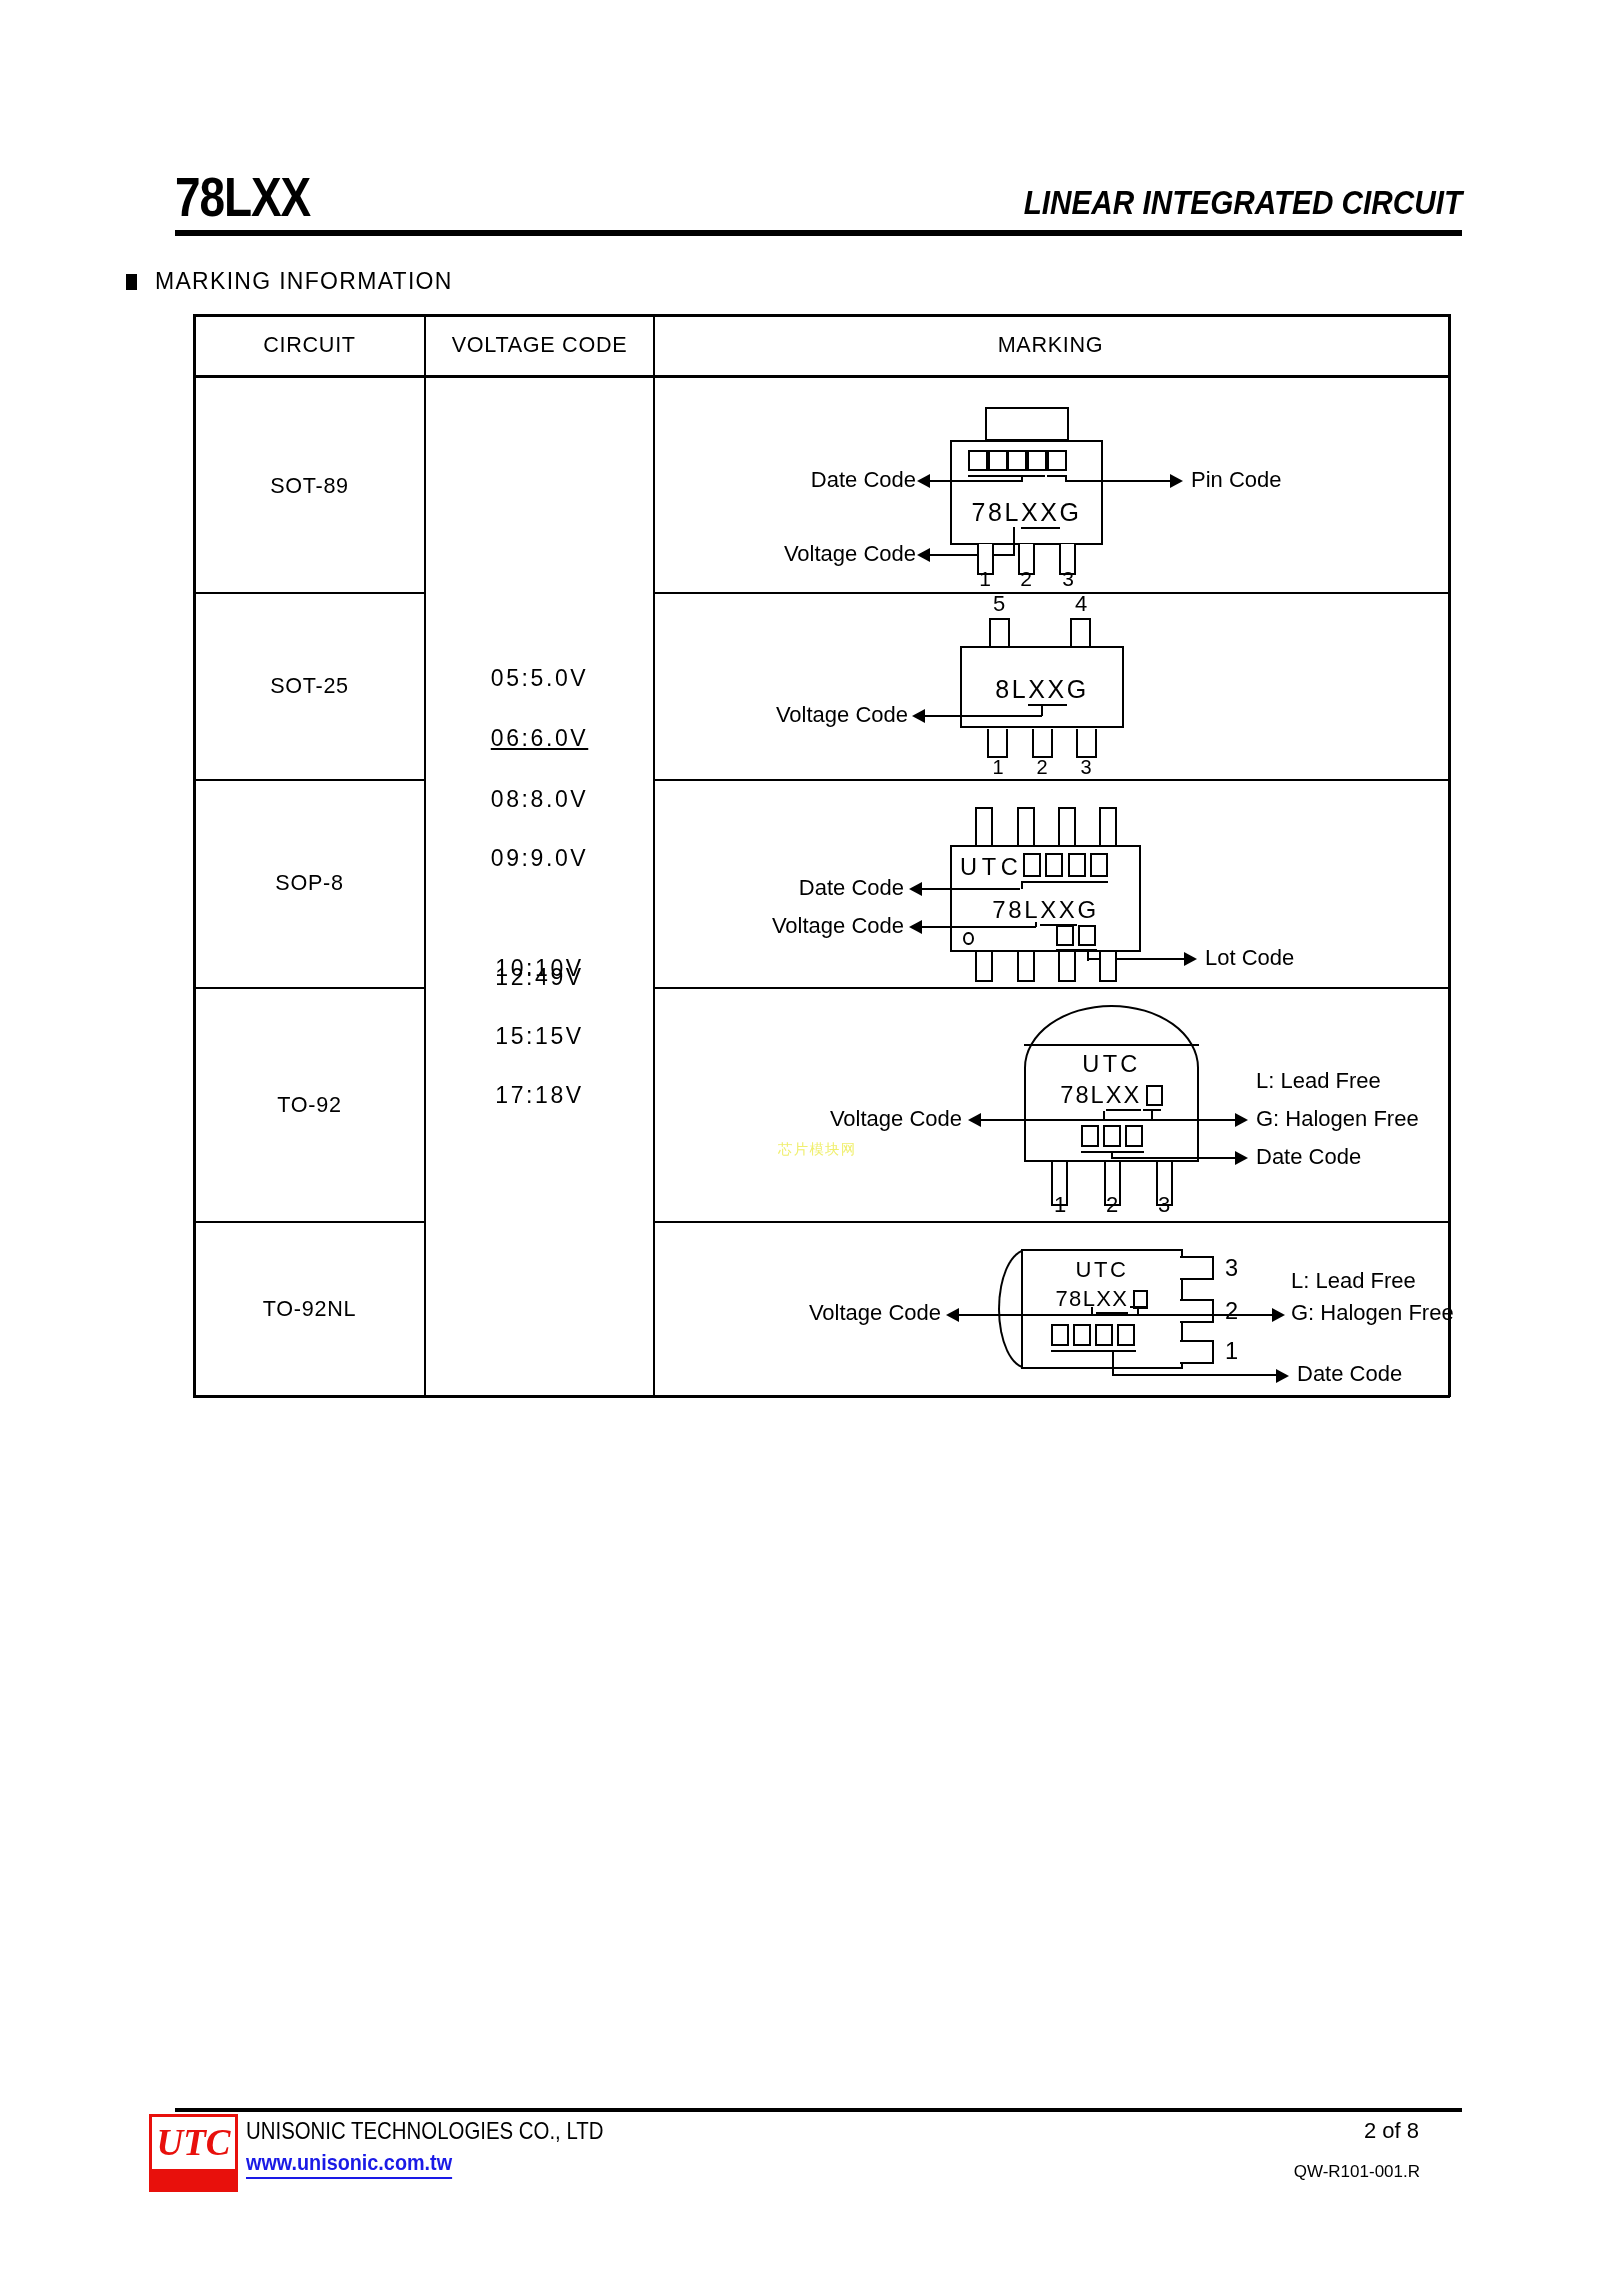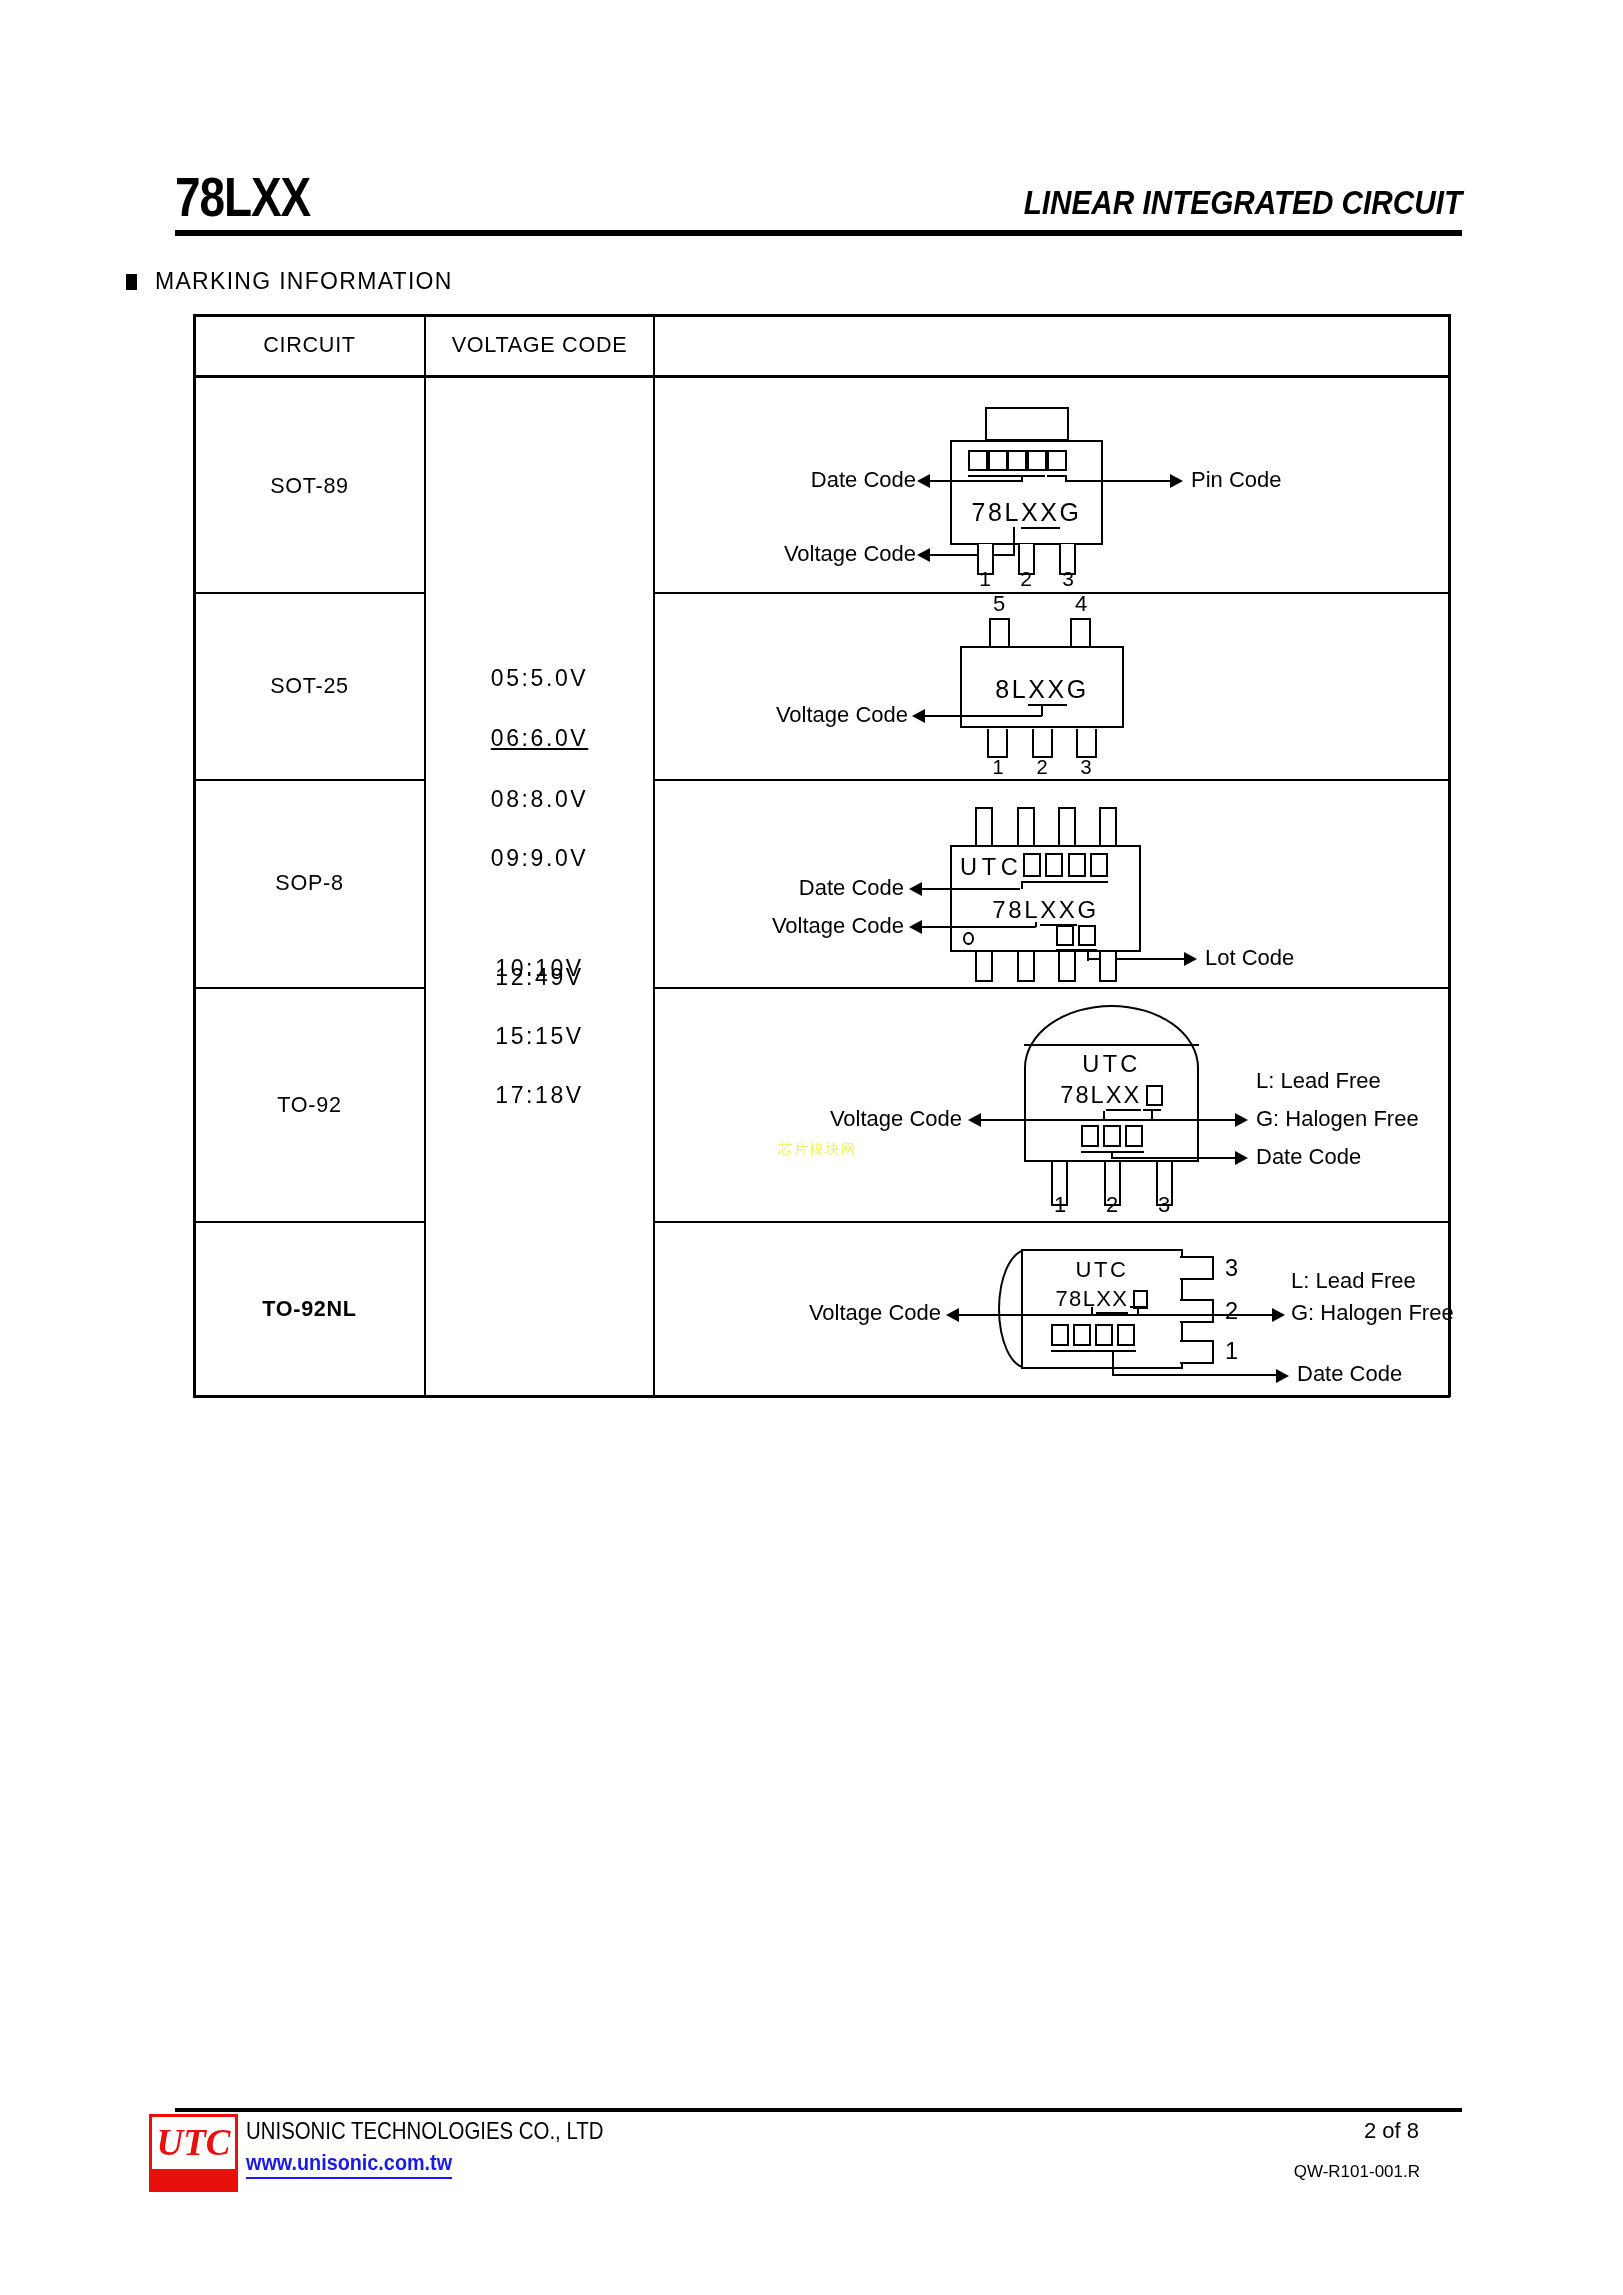--- a/index.html
+++ b/index.html
@@ -48,26 +48,27 @@
   <div class="ln" style="left:653px;top:592px;width:797px;height:2px;"></div>
   <div class="ln" style="left:193px;top:779px;width:233px;height:2px;"></div>
   <div class="ln" style="left:653px;top:779px;width:797px;height:2px;"></div>
   <div class="ln" style="left:193px;top:987px;width:233px;height:2px;"></div>
   <div class="ln" style="left:653px;top:987px;width:797px;height:2px;"></div>
   <div class="ln" style="left:193px;top:1221px;width:233px;height:2px;"></div>
   <div class="ln" style="left:653px;top:1221px;width:797px;height:2px;"></div>
 
   <div class="cell" style="left:193px;top:331px;width:233px;">CIRCUIT</div>
   <div class="cell" style="left:426px;top:331px;width:227px;">VOLTAGE CODE</div>
+  <div class="cell" style="left:653px;top:331px;width:795px;">MARKING</div>
 
   <div class="cell" style="left:193px;top:472px;width:233px;">SOT-89</div>
   <div class="cell" style="left:193px;top:672px;width:233px;">SOT-25</div>
   <div class="cell" style="left:193px;top:869px;width:233px;">SOP-8</div>
   <div class="cell" style="left:193px;top:1091px;width:233px;">TO-92</div>
-  <div class="cell" style="left:193px;top:1295px;width:233px;font-weight:bold;">TO-92NL</div>
+  <div class="cell" style="left:193px;top:1295px;width:233px;">TO-92NL</div>
 
   <div class="vc" style="top:665px;">05:5.0V</div>
   <div class="vc" style="top:725px;text-decoration:underline;">06:6.0V</div>
   <div class="vc" style="top:786px;">08:8.0V</div>
   <div class="vc" style="top:845px;">09:9.0V</div>
   <div class="vc" style="top:955px;">10:10V</div>
   <div class="vc" style="top:964px;">12:49V</div>
   <div class="vc" style="top:1023px;">15:15V</div>
   <div class="vc" style="top:1082px;">17:18V</div>
 

